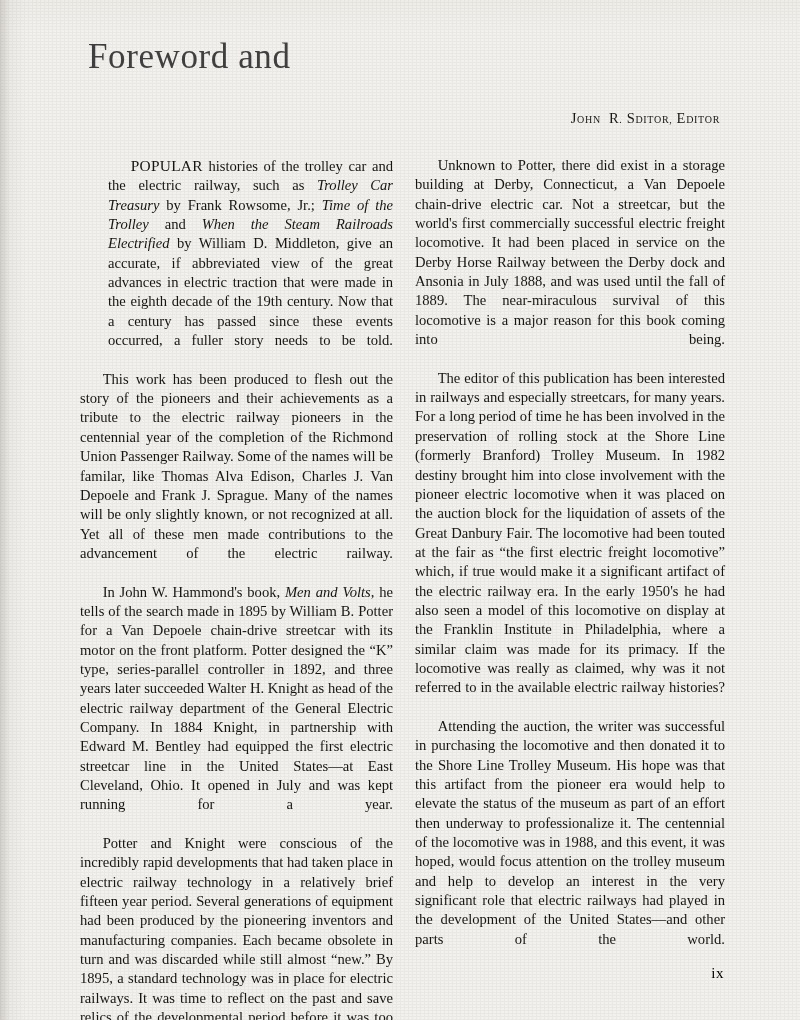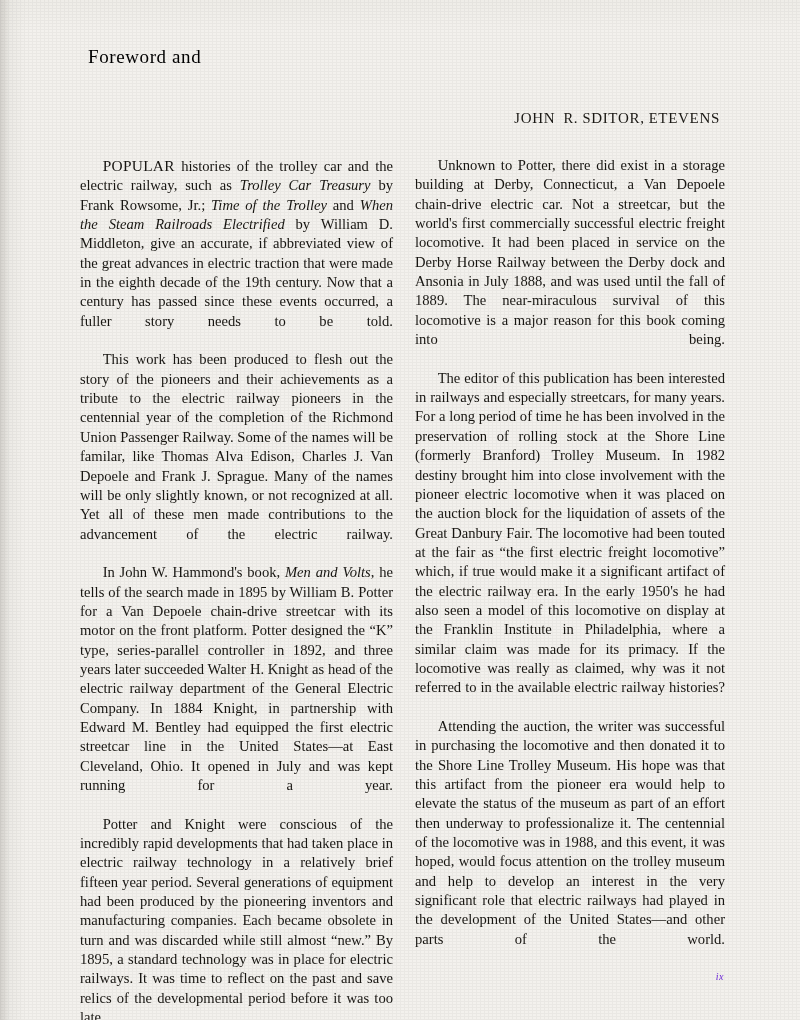--- a/index.html
+++ b/index.html
@@ -42,85 +42,84 @@
 
   
   .title-block {
     position: absolute;
     left: 88px;
     top: 40px;
     width: 420px;
   }
   .title-line {
     font-family: "Liberation Serif", "DejaVu Serif", serif;
-    font-size: 19px;
+    font-size: 35px;
     line-height: 34px;
     letter-spacing: 0.6px;
-    color: #000000;
+    color: #404040;
     white-space: nowrap;
   }
 
   
   .byline {
     position: absolute;
     left: 412px;
     top: 110px;
     width: 308px;
     text-align: right;
     font-size: 13.5px;
     letter-spacing: 0.7px;
     color: #1a1814;
   }
   .byline .sc-big { font-size: 14.5px; }
-  .byline .sc-small { font-size: 15px; }
+  .byline .sc-small { font-size: 10px; }
 
   
   .col {
     position: absolute;
     top: 156px;
     font-size: 14.6px;
     line-height: 19.35px;
     text-align: justify;
     text-justify: inter-word;
     color: #171511;
     -webkit-font-smoothing: antialiased;
   }
   .col-left  { left: 80px;  width: 313px; }
   .col-right { left: 415px; width: 310px; }
 
   .col p {
     margin: 0;
     text-indent: 1.55em;
     text-align: justify;
   }
-  .col p.first { text-indent: 1.55em; }
+  .col p.first { text-indent: 1.55em; margin-left: 28px; }
 
   
   .col p::after {
     content: "";
     display: inline-block;
     width: 100%;
   }
 
   .lead {
     font-variant: small-caps;
     font-size: 15.4px;
     letter-spacing: 0.3px;
   }
   .bt { font-style: italic; }
 
   
   .folio {
     position: absolute;
     right: 76px;
     bottom: 38px;
-    font-size: 10px;
+    font-size: 15px;
     letter-spacing: 0.5px;
-    color: #6d28d9;
-    font-style: italic;
+    color: #000000;
   }
 
   
   .grain {
     position: absolute;
     inset: 0;
     pointer-events: none;
     opacity: 0.035;
     background-image:
       repeating-linear-gradient(0deg, #000 0 1px, transparent 1px 3px),
@@ -136,21 +135,21 @@
 <div class="content">
 
   <div class="title-block">
     <div class="title-line">Foreword and</div>
   </div>
 
   <div class="byline">
     <span class="sc-big">J</span><span class="sc-small">OHN</span>&nbsp;
     <span class="sc-big">R</span><span class="sc-small">.</span>
     <span class="sc-big">S</span><span class="sc-small">DITOR,</span>
-    <span class="sc-big">E</span><span class="sc-small">TEVENS</span>
+    <span class="sc-big">E</span><span class="sc-small">DITOR</span>
   </div>
 
   <div class="col col-left">
       <p id="para-1" class="first"><span class="lead">POPULAR</span><span> histories of the trolley car and the electric railway, such as </span><span class="bt">Trolley Car Treasury</span><span> by Frank Rowsome, Jr.; </span><span class="bt">Time of the Trolley</span><span> and </span><span class="bt">When the Steam Railroads Electrified</span><span> by William D. Middleton, give an accurate, if abbreviated view of the great advances in electric traction that were made in the eighth decade of the 19th century. Now that a century has passed since these events occurred, a fuller story needs to be told.</span></p>
       <p id="para-2"><span>This work has been produced to flesh out the story of the pioneers and their achievements as a tribute to the electric railway pioneers in the centennial year of the completion of the Richmond Union Passenger Railway. Some of the names will be familar, like Thomas Alva Edison, Charles J. Van Depoele and Frank J. Sprague. Many of the names will be only slightly known, or not recognized at all. Yet all of these men made contributions to the advancement of the electric railway.</span></p>
       <p id="para-3"><span>In John W. Hammond's book, </span><span class="bt">Men and Volts</span><span>, he tells of the search made in 1895 by William B. Potter for a Van Depoele chain-drive streetcar with its motor on the front platform. Potter designed the “K” type, series-parallel controller in 1892, and three years later succeeded Walter H. Knight as head of the electric railway department of the General Electric Company. In 1884 Knight, in partnership with Edward M. Bentley had equipped the first electric streetcar line in the United States—at East Cleveland, Ohio. It opened in July and was kept running for a year.</span></p>
       <p id="para-4"><span>Potter and Knight were conscious of the incredibly rapid developments that had taken place in electric railway technology in a relatively brief fifteen year period. Several generations of equipment had been produced by the pioneering inventors and manufacturing companies. Each became obsolete in turn and was discarded while still almost “new.” By 1895, a standard technology was in place for electric railways. It was time to reflect on the past and save relics of the developmental period before it was too late.</span></p>
     </div>
   <div class="col col-right">
       <p id="para-7"><span>Unknown to Potter, there did exist in a storage building at Derby, Connecticut, a Van Depoele chain-drive electric car. Not a streetcar, but the world's first commercially successful electric freight locomotive. It had been placed in service on the Derby Horse Railway between the Derby dock and Ansonia in July 1888, and was used until the fall of 1889. The near-miraculous survival of this locomotive is a major reason for this book coming into being.</span></p>

